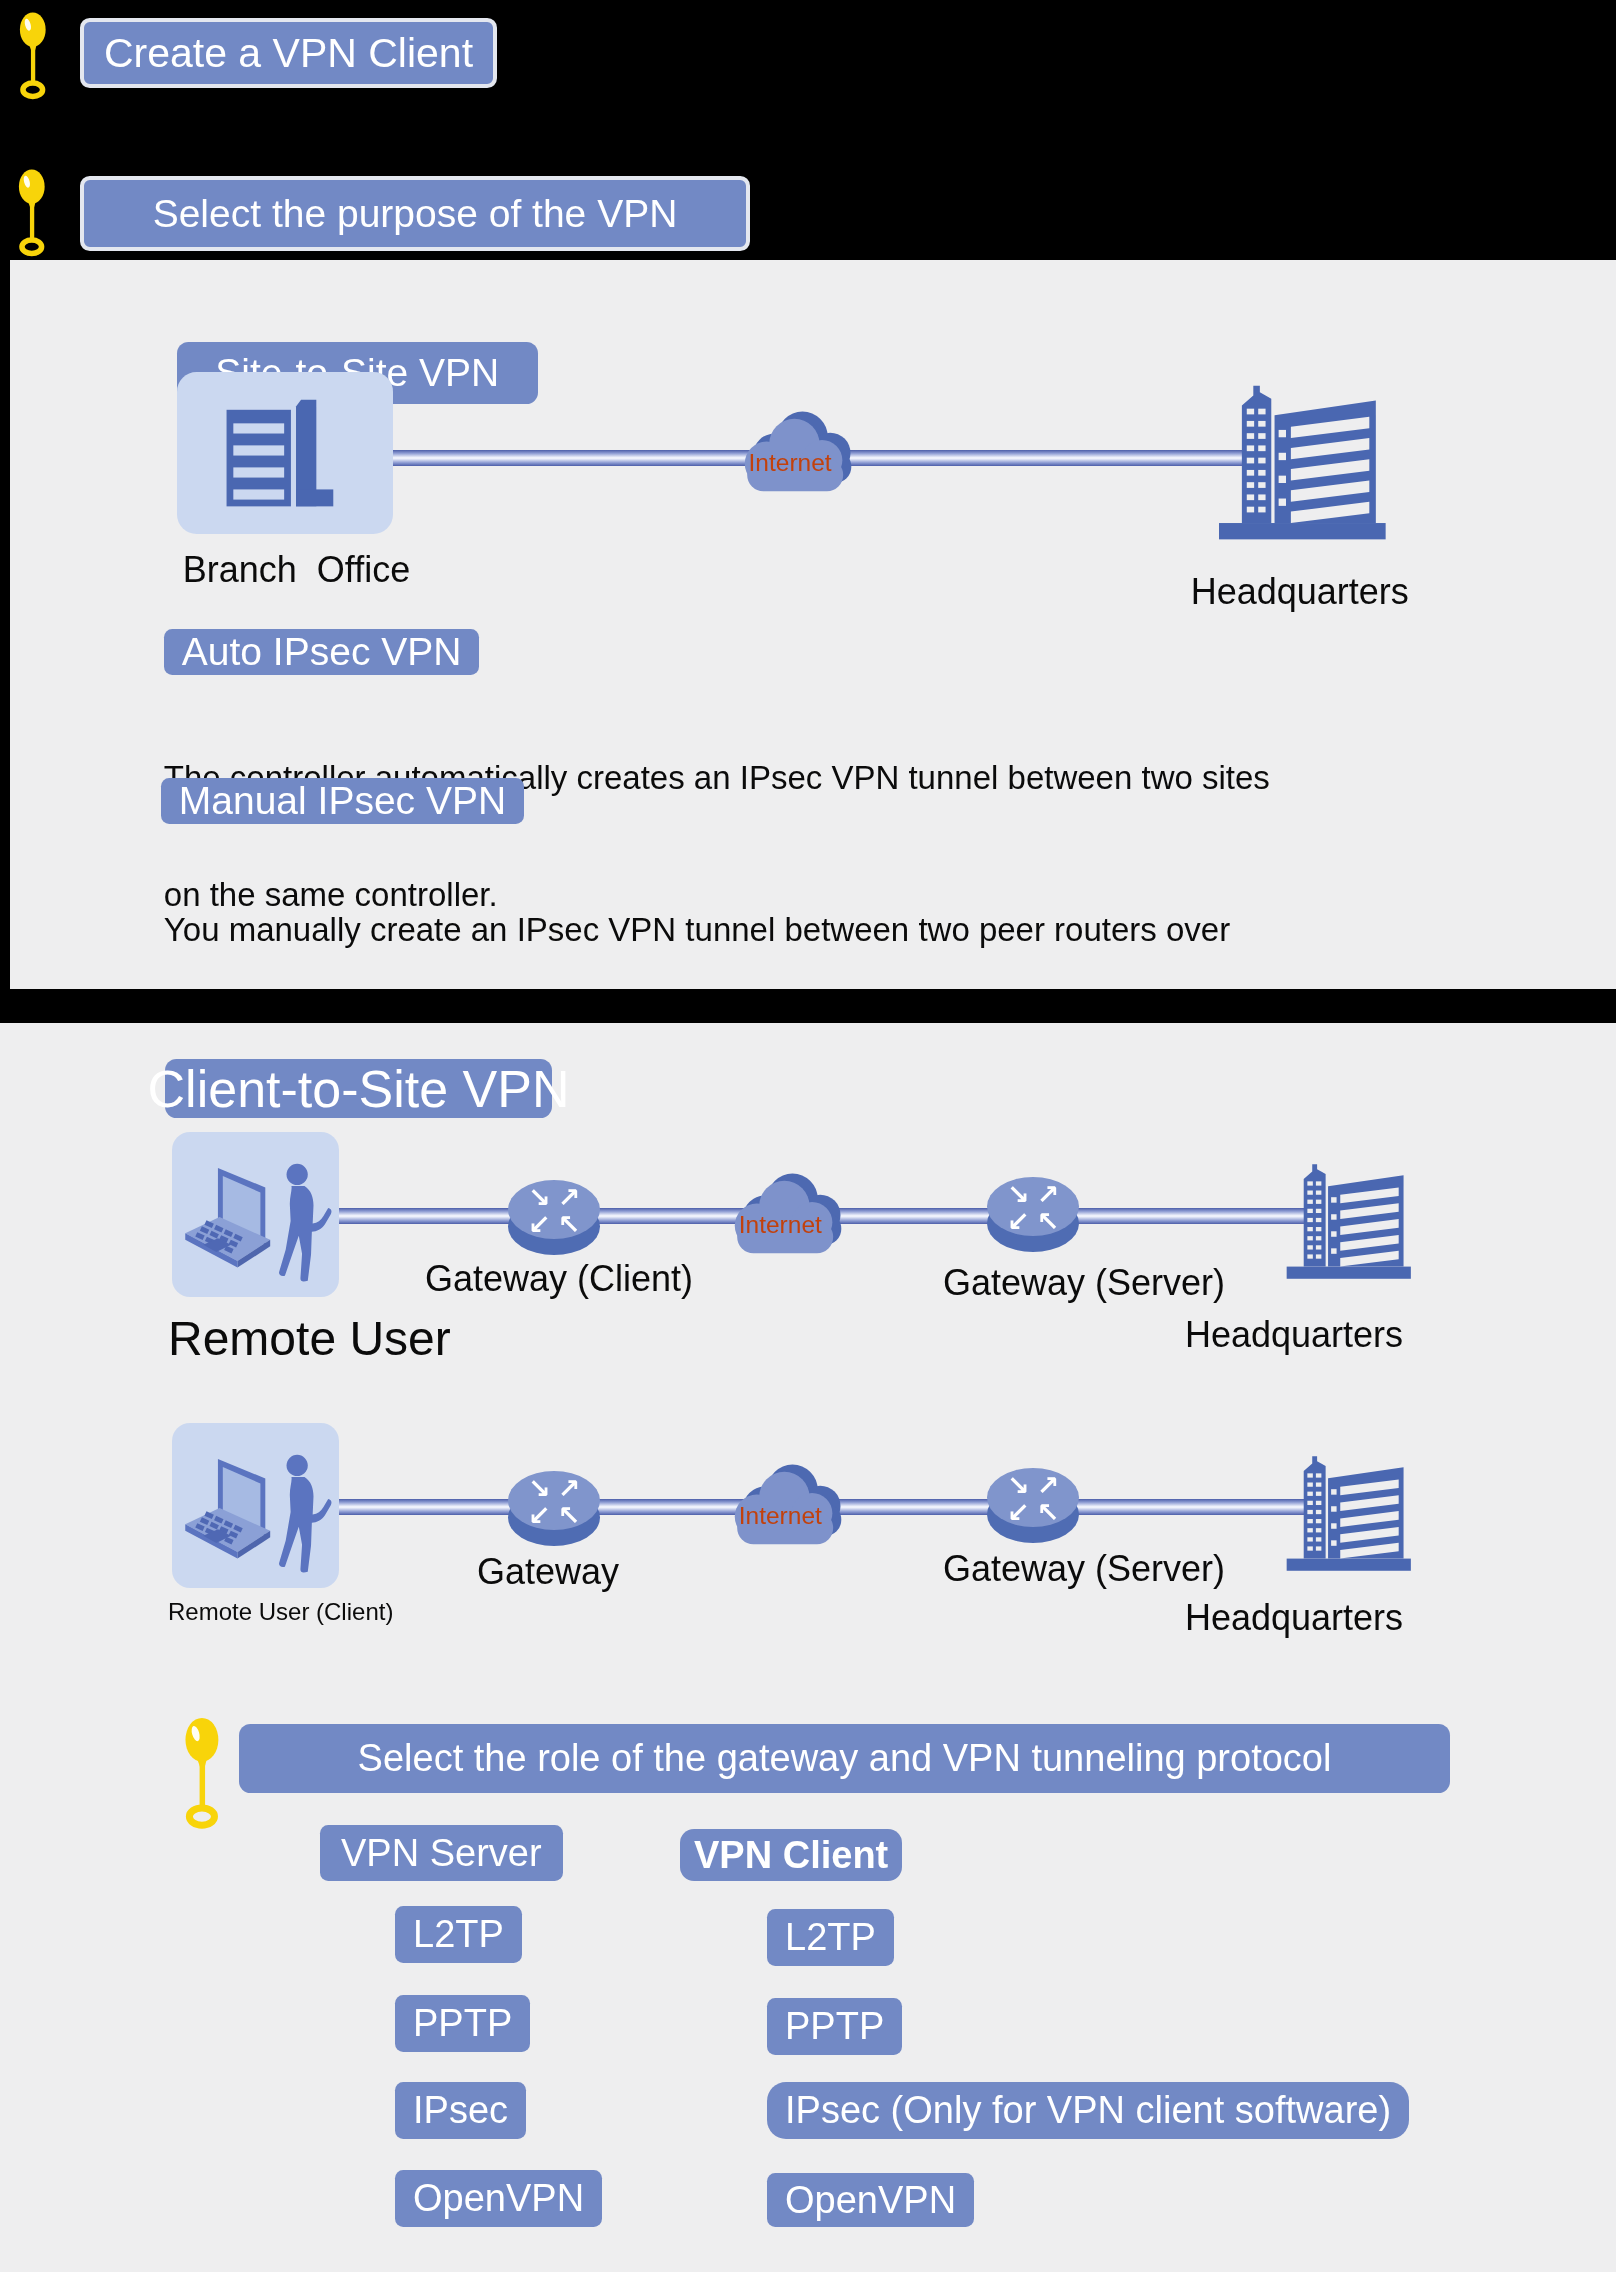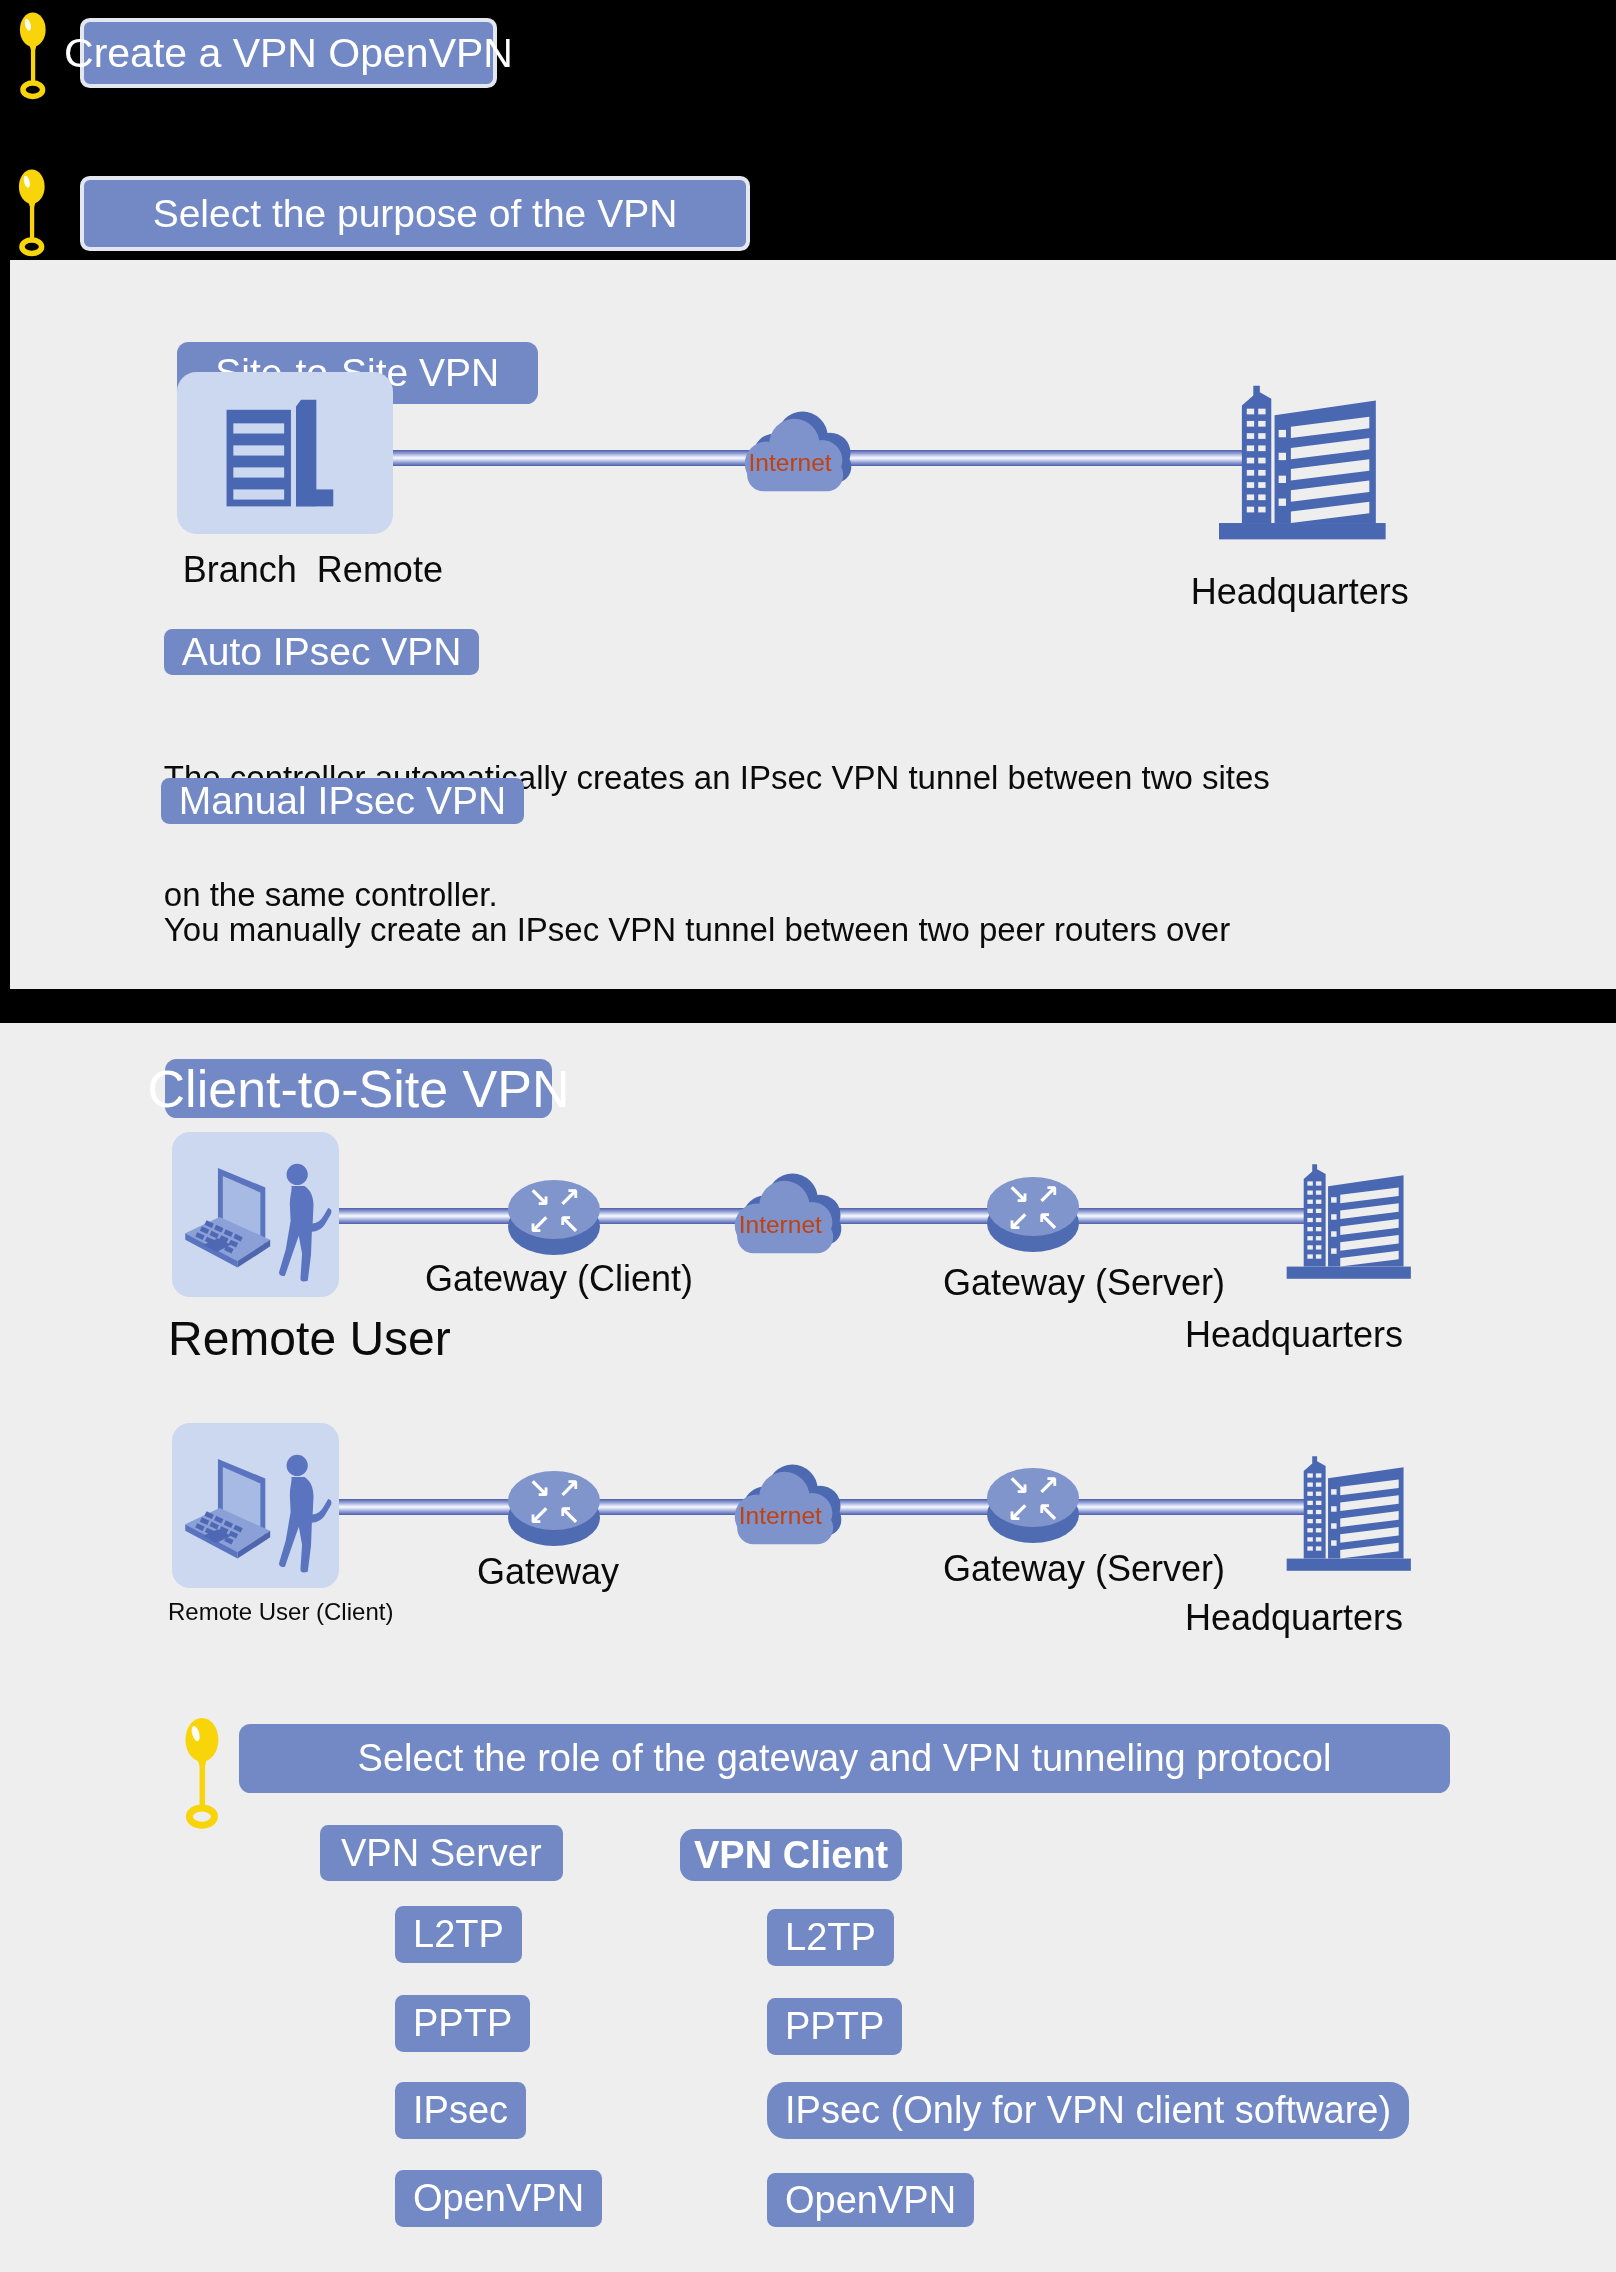--- a/index.html
+++ b/index.html
@@ -161,21 +161,21 @@
       </g>
     </symbol>
   </defs>
 </svg>
 
 <div id="page">
 
   <svg class="icon" style="left:11.4px;top:9.8px;width:46px;height:92px;" viewBox="0 0 56 112" width="46" height="92">
       <use href="#sym-pin"></use>
     </svg>
-  <div class="badge bordered" style="left:80px;top:18px;width:409px;height:62px;font-size:41px;">Create a VPN OpenVPN</div>
+  <div class="badge bordered" style="left:80px;top:18px;width:409px;height:62px;font-size:41px;">Create a VPN Client</div>
 
   <svg class="icon" style="left:9.8px;top:167px;width:46px;height:92px;" viewBox="0 0 56 112" width="46" height="92">
       <use href="#sym-pin"></use>
     </svg>
   <div class="badge bordered" style="left:80px;top:176px;width:662px;height:67px;font-size:39px;">Select the purpose of the VPN</div>
 
   <div class="section" style="left:9.8px;top:260px;width:1607px;height:729px;">
 
     <div class="badge" style="left:167px;top:34px;width:361px;height:62px;font-size:39px;border-radius:11.4px;margin-top:48px;">Site-to-Site VPN</div>
 
@@ -191,21 +191,21 @@
       <svg style="position:absolute;left:0;top:0;width:124px;height:96px;" viewBox="0 0 152 118" width="124" height="96">
           <use href="#sym-cloud"></use>
         </svg>
       <span class="cloud-label">Internet</span>
     </div>
 
     <svg class="icon" style="left:1204px;top:116px;width:184px;height:165px;" viewBox="0 0 225 202" width="184" height="165">
         <use href="#sym-hq"></use>
       </svg>
 
-    <div class="lbl" style="left:173px;top:289px;font-size:36px;">Branch  Remote</div>
+    <div class="lbl" style="left:173px;top:289px;font-size:36px;">Branch  Office</div>
     <div class="lbl centered" style="left:1290px;top:311px;font-size:36px;">Headquarters</div>
 
     <div class="badge auto-w" style="left:154px;top:369px;height:46px;font-size:39px;border-radius:8.2px;">Auto IPsec VPN</div>
     <div class="para" style="left:154px;top:420px;">
       <div>The controller automatically creates an IPsec VPN tunnel between two sites</div>
       <div>on the same controller.</div>
     </div>
 
     <div class="badge auto-w" style="left:151px;top:518px;height:46px;font-size:39px;border-radius:8.2px;">Manual IPsec VPN</div>
     <div class="para" style="left:154px;top:572px;">

